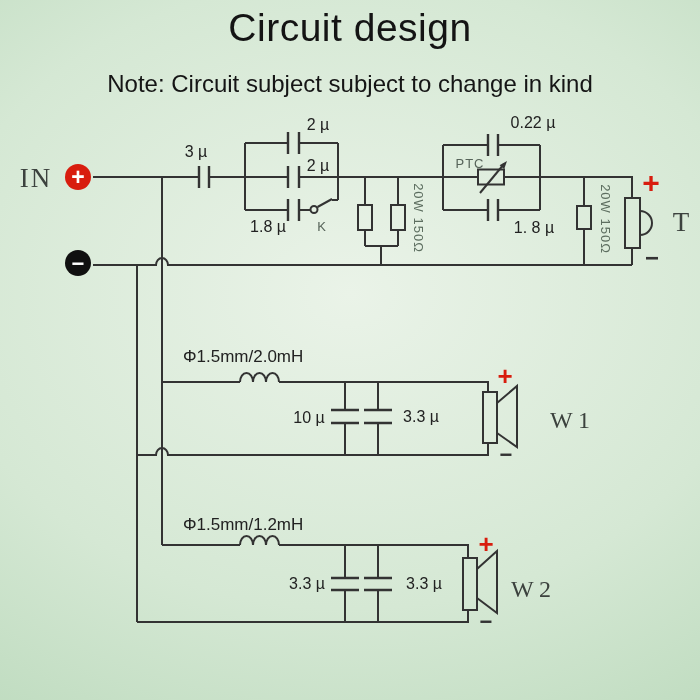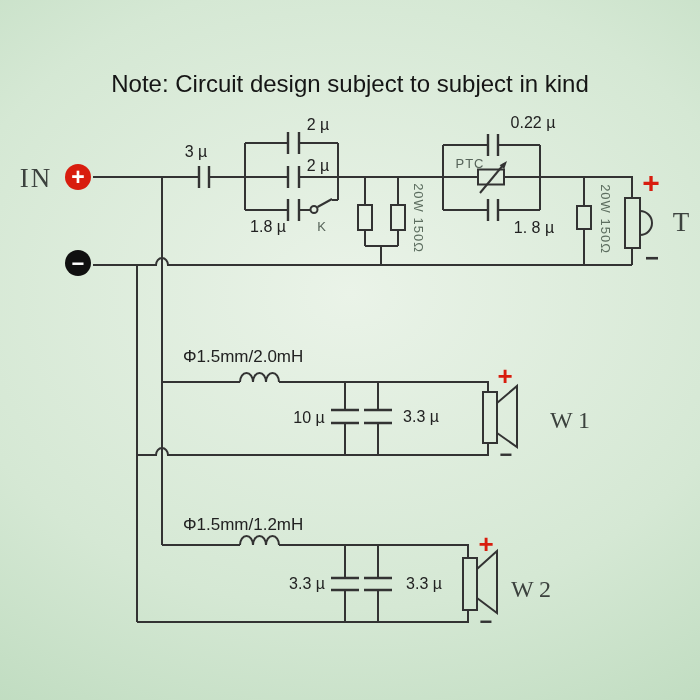--- a/index.html
+++ b/index.html
@@ -24,21 +24,22 @@
   .sign{font-family:"Liberation Sans",sans-serif;font-weight:bold;text-anchor:middle;}
   .red{fill:#d81d0e;}
   .dark{fill:#333333;}
   .white{fill:#ffffff;}
 </style>
 </head>
 <body>
 
 <div class="stage">
 
-  <div class="note">Note: Circuit design subject to subject in kind</div>
+  <div class="title">Circuit design</div>
+  <div class="note">Note: Circuit subject subject to change in kind</div>
 
   <svg class="schematic" width="700" height="700" viewBox="0 0 700 700">
 
     <g>
 
       <path class="w" d="M 93 177 H 199"></path>
       <path class="w" d="M 209 177 H 288"></path>
       <path class="w" d="M 299 177 H 478"></path>
       <path class="w" d="M 504 177 H 632 V 198"></path>
 

